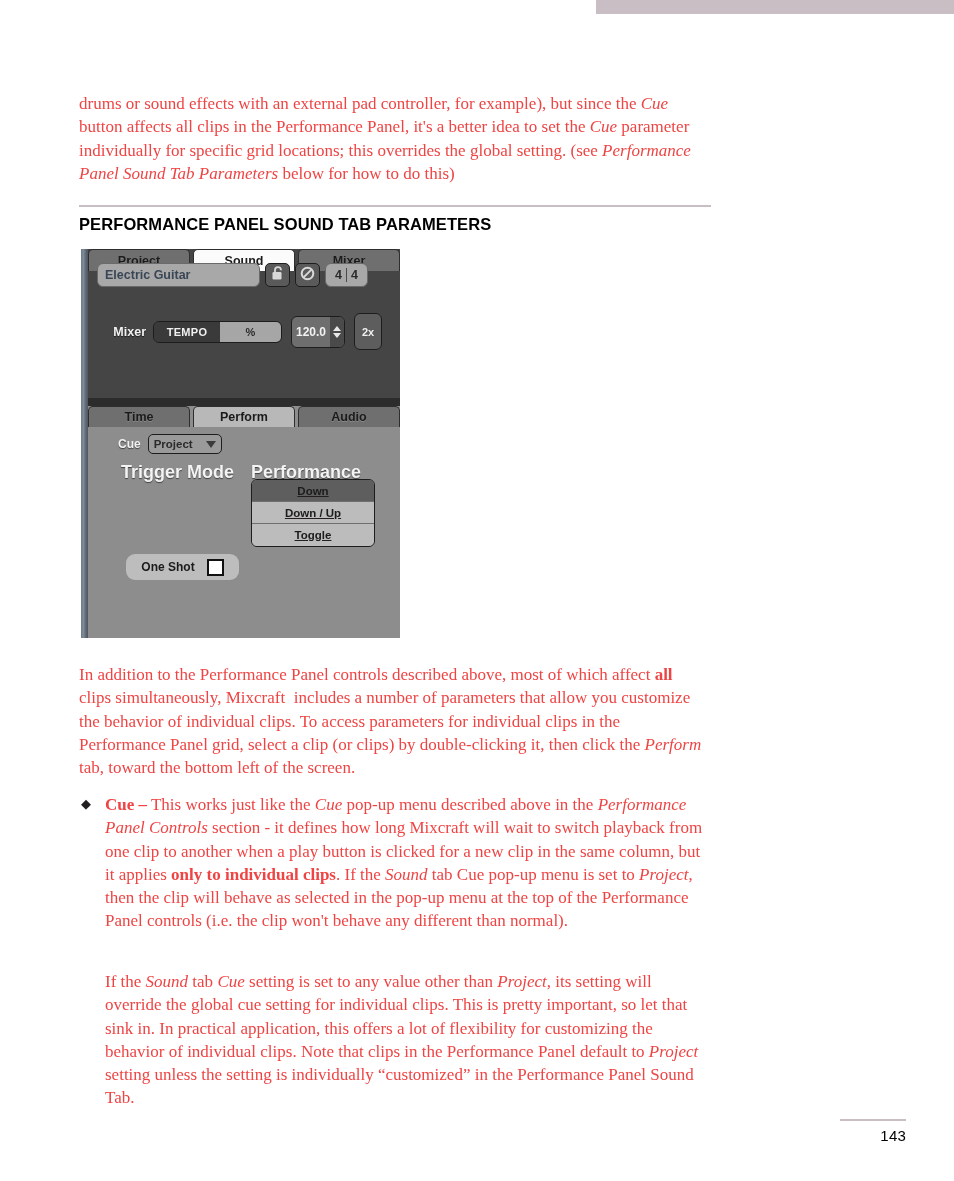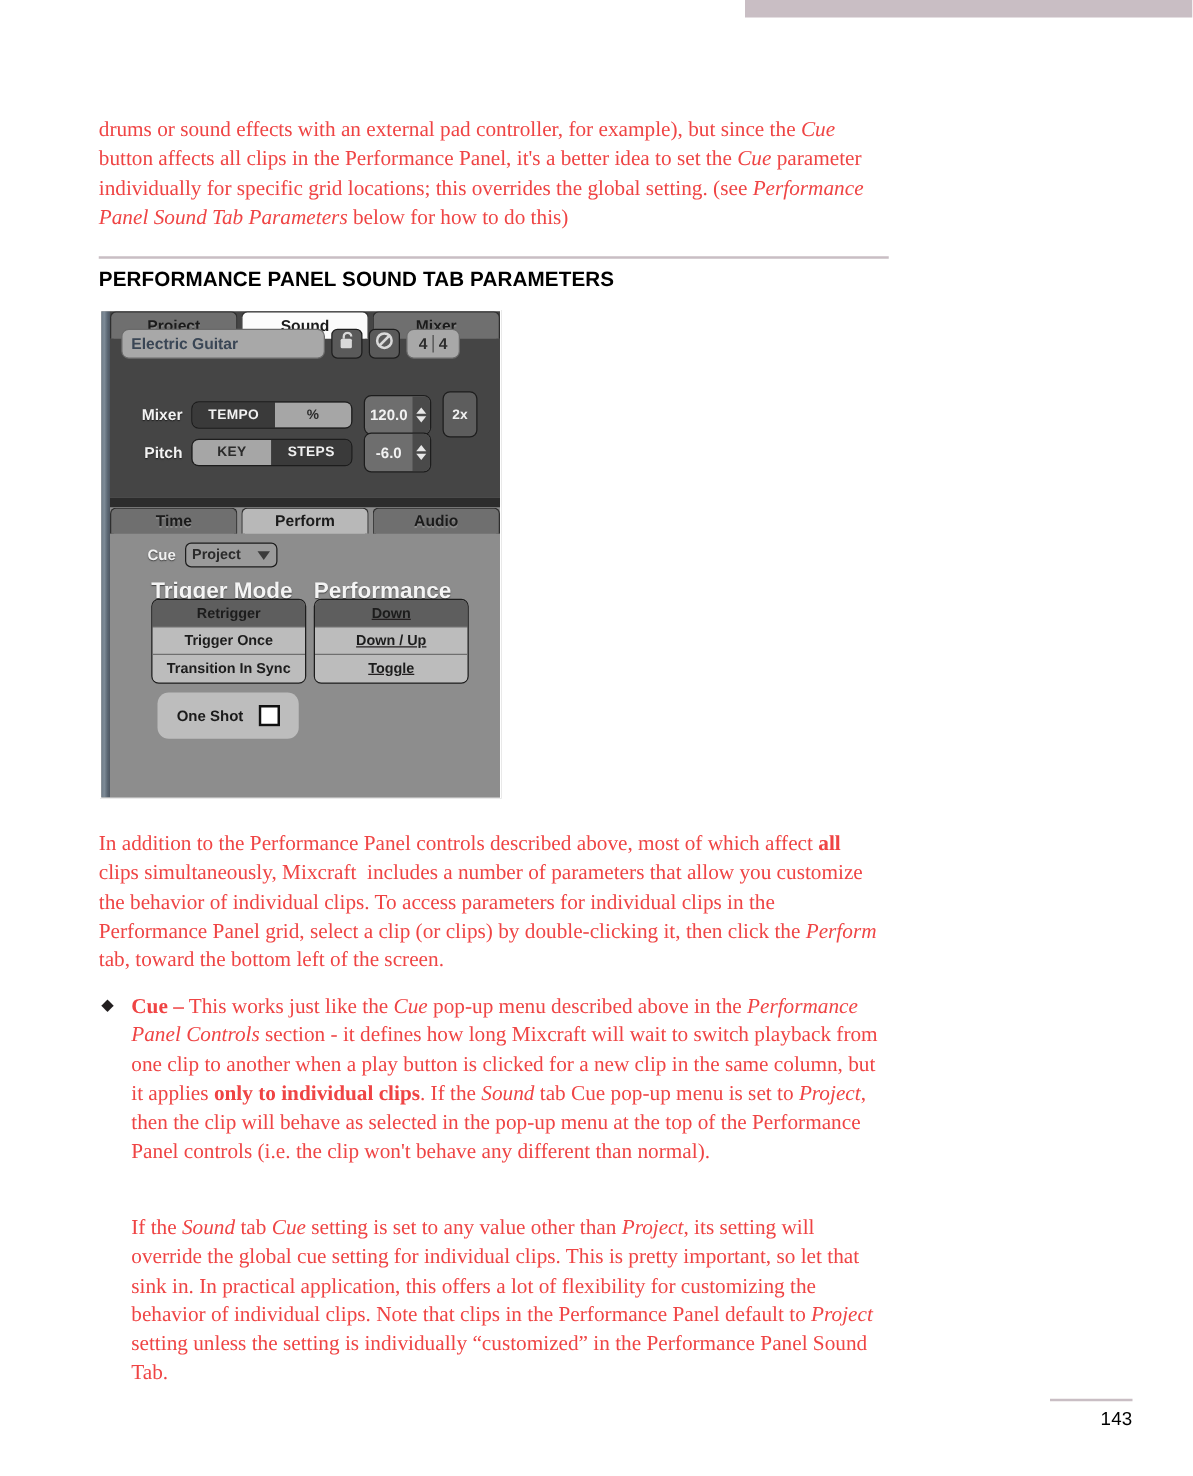--- a/index.html
+++ b/index.html
@@ -389,21 +389,21 @@
     border-bottom: 1px solid #6f6f6f;
     box-sizing: border-box;
   }
   .opt:last-child { border-bottom: none; }
   .opt.sel { background: #5e5e5e; color: #1c1c1c; }
   .opt.unsel { background: #bcbcbc; color: #1c1c1c; }
 
   #one-shot {
     position: absolute;
     left: 38px; top: 148px;
-    width: 113px; height: 37px;
+    width: 113px; height: 26px;
     border-radius: 9px;
     background: #bdbdbd;
     display: flex;
     align-items: center;
     justify-content: center;
     gap: 12px;
   }
   #one-shot-label {
     font-size: 12px;
     font-weight: bold;
@@ -482,34 +482,20 @@
         <div class="spin">
           <div class="val">120.0</div>
           <div class="arrows">
             <i class="up"></i>
             <i class="dn"></i>
           </div>
         </div>
         <div id="mult-btn">2x</div>
       </div>
 
-      <div class="ctl-row" id="pitch-row">
-        <div class="ctl-label">Pitch</div>
-        <div class="seg">
-          <div class="seg-btn off" style="width:63px">KEY</div>
-          <div class="seg-btn on" style="width:64px">STEPS</div>
-        </div>
-        <div class="spin">
-          <div class="val">-6.0</div>
-          <div class="arrows">
-            <i class="up"></i>
-            <i class="dn"></i>
-          </div>
-        </div>
-      </div>
     </div>
 
     <div id="fig-divider"></div>
 
     <div id="perform-section">
 
       <div id="perform-tabrow">
         <div class="tab">Time</div>
         <div class="tab active2">Perform</div>
         <div class="tab">Audio</div>
@@ -519,25 +505,20 @@
         <div id="cue-label">Cue</div>
         <div id="cue-select">
           <span>Project</span>
           <span id="cue-caret"></span>
         </div>
       </div>
 
       <div class="grp-label" id="trigger-label">Trigger Mode</div>
       <div class="grp-label" id="perfctl-label">Performance Control</div>
 
-      <div class="opt-list" id="trigger-list">
-        <div class="opt sel">Retrigger</div>
-        <div class="opt unsel">Trigger Once</div>
-        <div class="opt unsel">Transition In Sync</div>
-      </div>
 
       <div class="opt-list" id="perfctl-list">
         <div class="opt sel">Down</div>
         <div class="opt unsel">Down / Up</div>
         <div class="opt unsel">Toggle</div>
       </div>
 
       <div id="one-shot">
         <span id="one-shot-label">One Shot</span>
         <span id="one-shot-box"></span>

